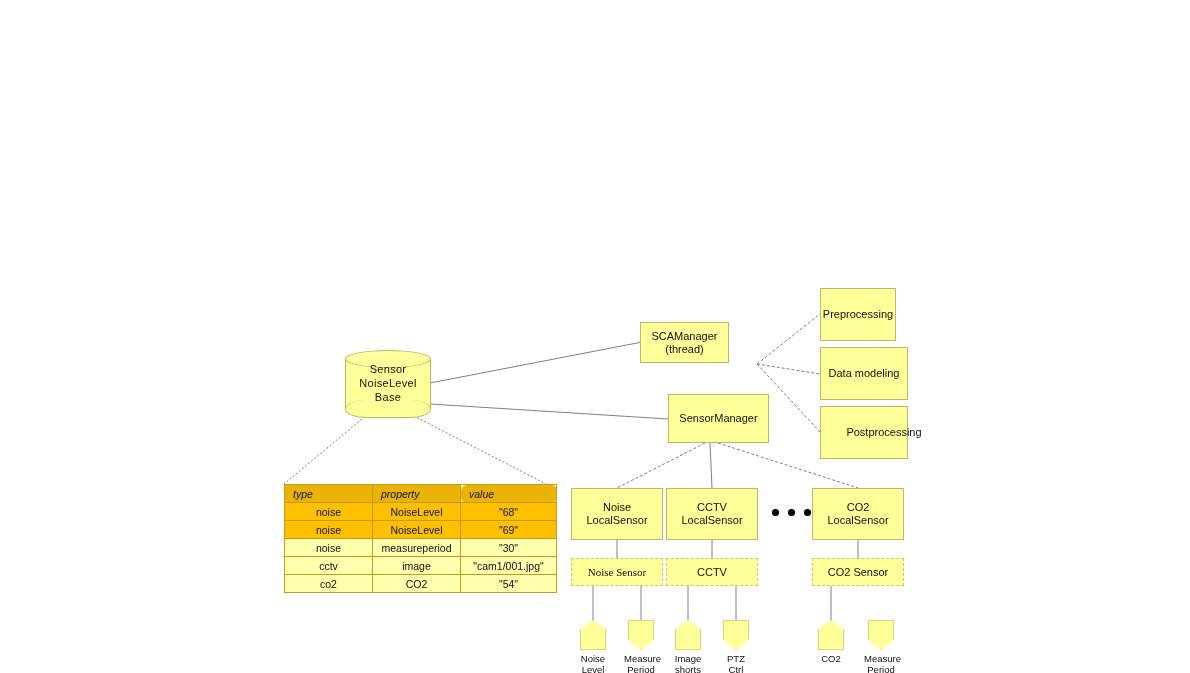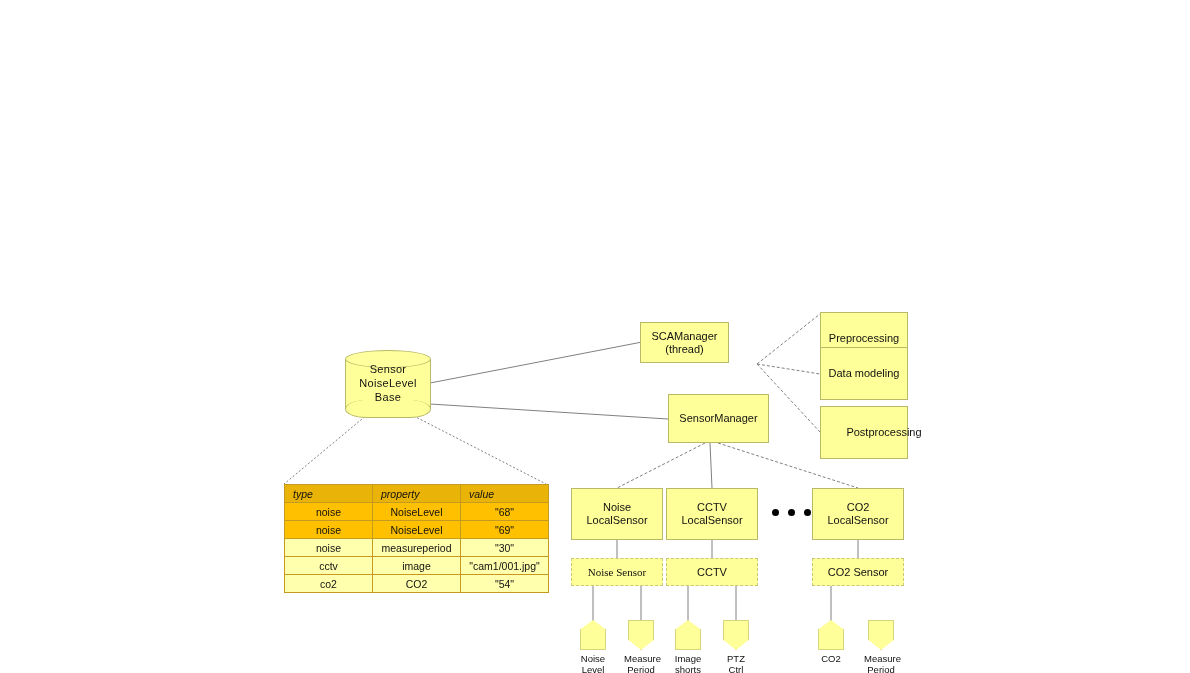--- a/index.html
+++ b/index.html
@@ -104,21 +104,21 @@
     font-style: italic;
     text-align: left;
     padding-left: 8px;
     background: #eab308;
   }
   .sib-table tr.hl td {
     background: #ffc000;
   }
   .col-type  { width: 88px; }
   .col-prop  { width: 88px; }
-  .col-value { width: 88px; }
+  .col-value { width: 96px; border-radius: 6px; }
 
   
   .dots {
     position: absolute;
     z-index: 3;
     display: flex;
     gap: 9px;
     align-items: center;
   }
   .dots i {
@@ -199,21 +199,21 @@
       <span>NoiseLevel</span>
       <span>Base</span>
     </div>
   </div>
 
   <div class="node" style="left:640px; top:322px; width:89px; height:41px;">SCAManager
 (thread)</div>
 
   <div class="node" style="left:668px; top:394px; width:101px; height:49px;">SensorManager</div>
 
-  <div class="node" style="left:820px; top:288px; width:88px; height:53px;margin-top:24px;">Preprocessing</div>
+  <div class="node" style="left:820px; top:288px; width:76px; height:53px;">Preprocessing</div>
 
   <div class="node" style="left:820px; top:347px; width:88px; height:53px;">Data modeling</div>
 
   <div class="node" style="left:820px; top:406px; width:88px; height:53px;padding-left:40px;">Postprocessing</div>
 
   <div class="node" style="left:571px; top:488px; width:92px; height:52px;">Noise
 LocalSensor</div>
 
   <div class="node" style="left:666px; top:488px; width:92px; height:52px;">CCTV
 LocalSensor</div>

